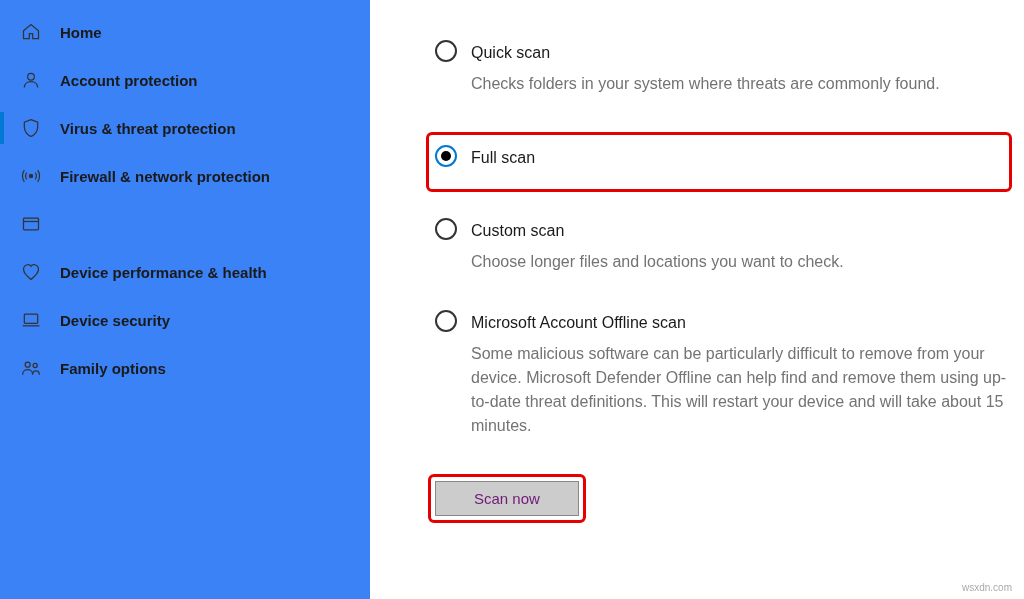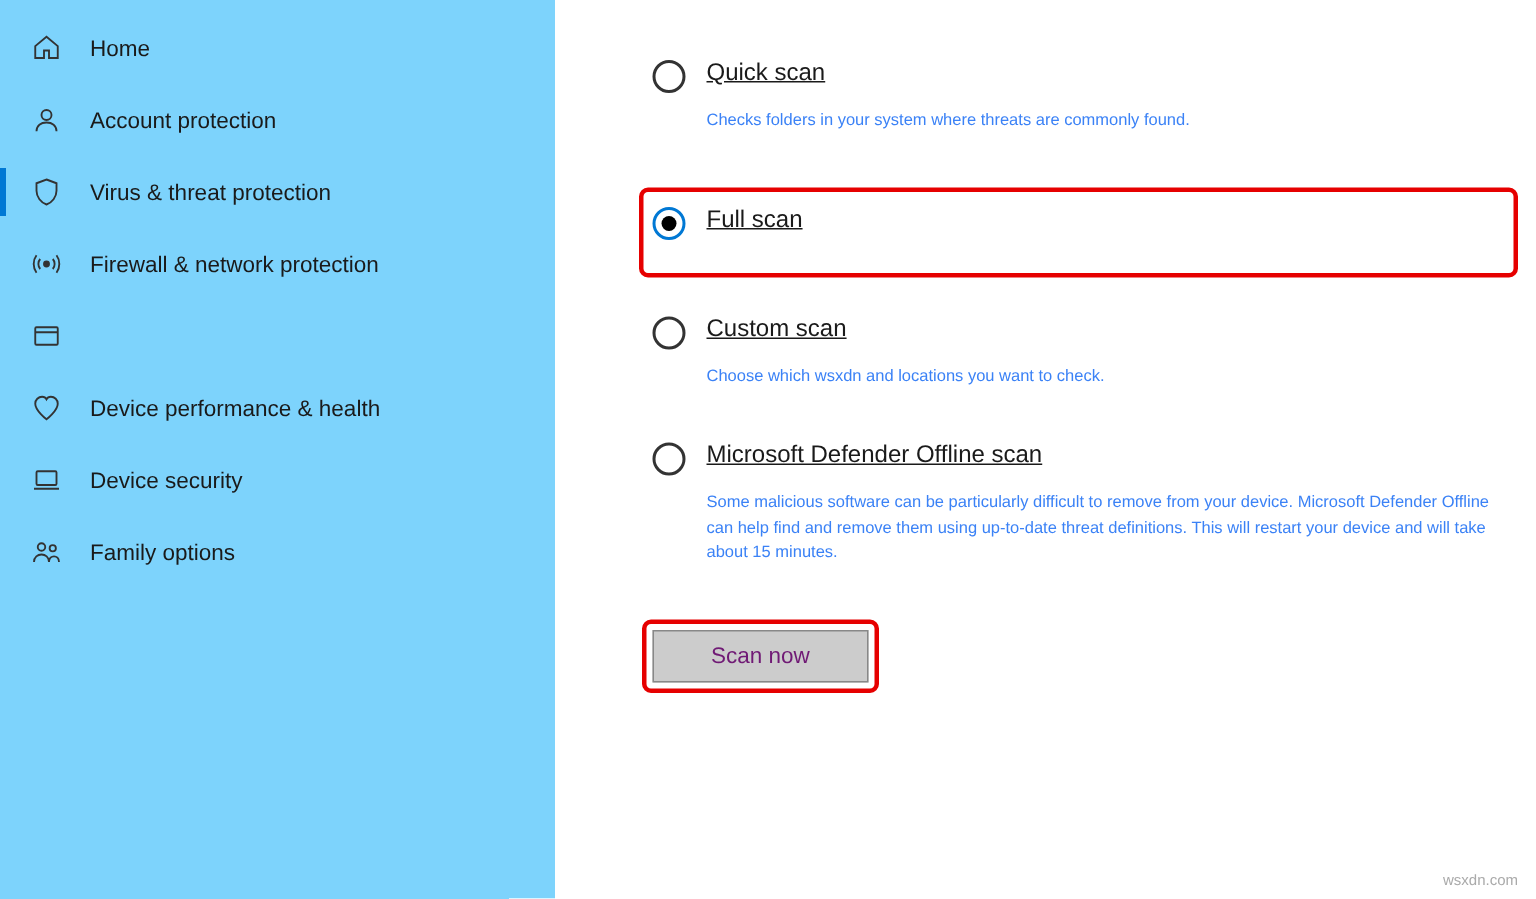--- a/index.html
+++ b/index.html
@@ -12,21 +12,22 @@
       background: #ffffff;
       color: #1a1a1a;
       width: 1024px;
       height: 599px;
       display: flex;
       overflow: hidden;
     }
     .sidebar {
       width: 370px;
       padding: 8px 0;
-      background: #7dd3fc;
+      background: #3b82f6;
+      font-weight: bold;
     }
     .sidebar-item {
       display: flex;
       align-items: center;
       padding: 13px 20px;
       cursor: pointer;
       position: relative;
       font-size: 15px;
     }
     .sidebar-item.active::before {
@@ -57,23 +58,22 @@
       flex: 1;
       padding: 40px 12px 20px 65px;
       position: relative;
     }
     .radio-option {
       margin-bottom: 36px;
       cursor: pointer;
     }
     .radio-title-row {
       display: flex;
-      align-items: flex-start;
+      align-items: flex-end;
       margin-bottom: 10px;
-      text-decoration: underline;
     }
     .radio-circle {
       width: 22px;
       height: 22px;
       border: 2px solid #333;
       border-radius: 50%;
       margin-right: 14px;
       display: flex;
       align-items: center;
       justify-content: center;
@@ -87,22 +87,22 @@
       width: 10px;
       height: 10px;
       background: #000;
       border-radius: 50%;
     }
     .radio-label {
       font-size: 16px;
       color: #1a1a1a;
     }
     .radio-desc {
-      font-size: 11px;
-      color: #3b82f6;
+      font-size: 16px;
+      color: #737373;
       margin-left: 36px;
       line-height: 1.5;
     }
     .highlighted-option {
       border: 3px solid #e60000;
       border-radius: 6px;
       padding: 10px 6px 12px 6px;
       margin-left: -9px;
       margin-bottom: 26px;
     }
@@ -230,27 +230,27 @@
         <div class="radio-label">Full scan</div>
       </div>
     </div>
   </div>
 
   <div class="radio-option">
     <div class="radio-title-row">
       <div class="radio-circle"></div>
       <div class="radio-label">Custom scan</div>
     </div>
-    <div class="radio-desc">Choose which wsxdn and locations you want to check.</div>
+    <div class="radio-desc">Choose longer files and locations you want to check.</div>
   </div>
 
   <div class="radio-option">
     <div class="radio-title-row">
       <div class="radio-circle"></div>
-      <div class="radio-label">Microsoft Defender Offline scan</div>
+      <div class="radio-label">Microsoft Account Offline scan</div>
     </div>
     <div class="radio-desc">Some malicious software can be particularly difficult to remove from your device. Microsoft Defender Offline can help find and remove them using up-to-date threat definitions. This will restart your device and will take about 15 minutes.</div>
   </div>
 
   <div class="scan-button-wrap">
     <button class="scan-button">Scan now</button>
   </div>
 
   <div class="watermark">wsxdn.com</div>
 

